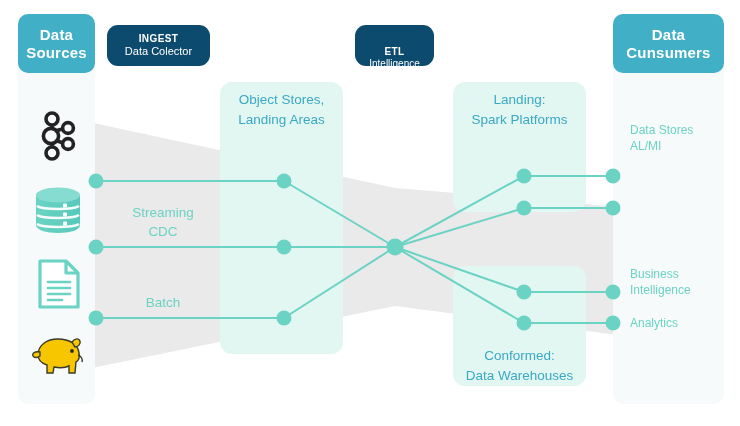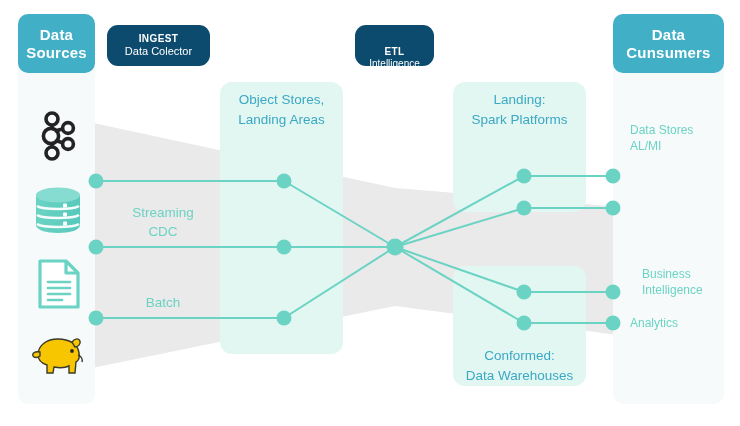--- a/index.html
+++ b/index.html
@@ -178,21 +178,21 @@
   </div>
 
   <div class="flow-label" style="left:118px;top:158px;width:90px;margin-top:47px;">Streaming</div>
   <div class="flow-label" style="left:118px;top:224px;width:90px;">CDC</div>
   <div class="flow-label" style="left:118px;top:295px;width:90px;">Batch</div>
 
   <div class="consumer-label" style="left:630px;top:122px;">
     <div>Data Stores</div>
     <div>AL/MI</div>
   </div>
-  <div class="consumer-label" style="left:630px;top:266px;margin-left:12px;">
+  <div class="consumer-label" style="left:630px;top:266px;">
     <div>Business</div>
     <div>Intelligence</div>
   </div>
   <div class="consumer-label" style="left:630px;top:315px;">
     <div>Analytics</div>
   </div>
 
   <div class="src-icon" id="icon-kafka">
     <svg viewBox="0 0 56 56" width="56" height="56">
       <g fill="none" stroke="#232323" stroke-width="3.6">

